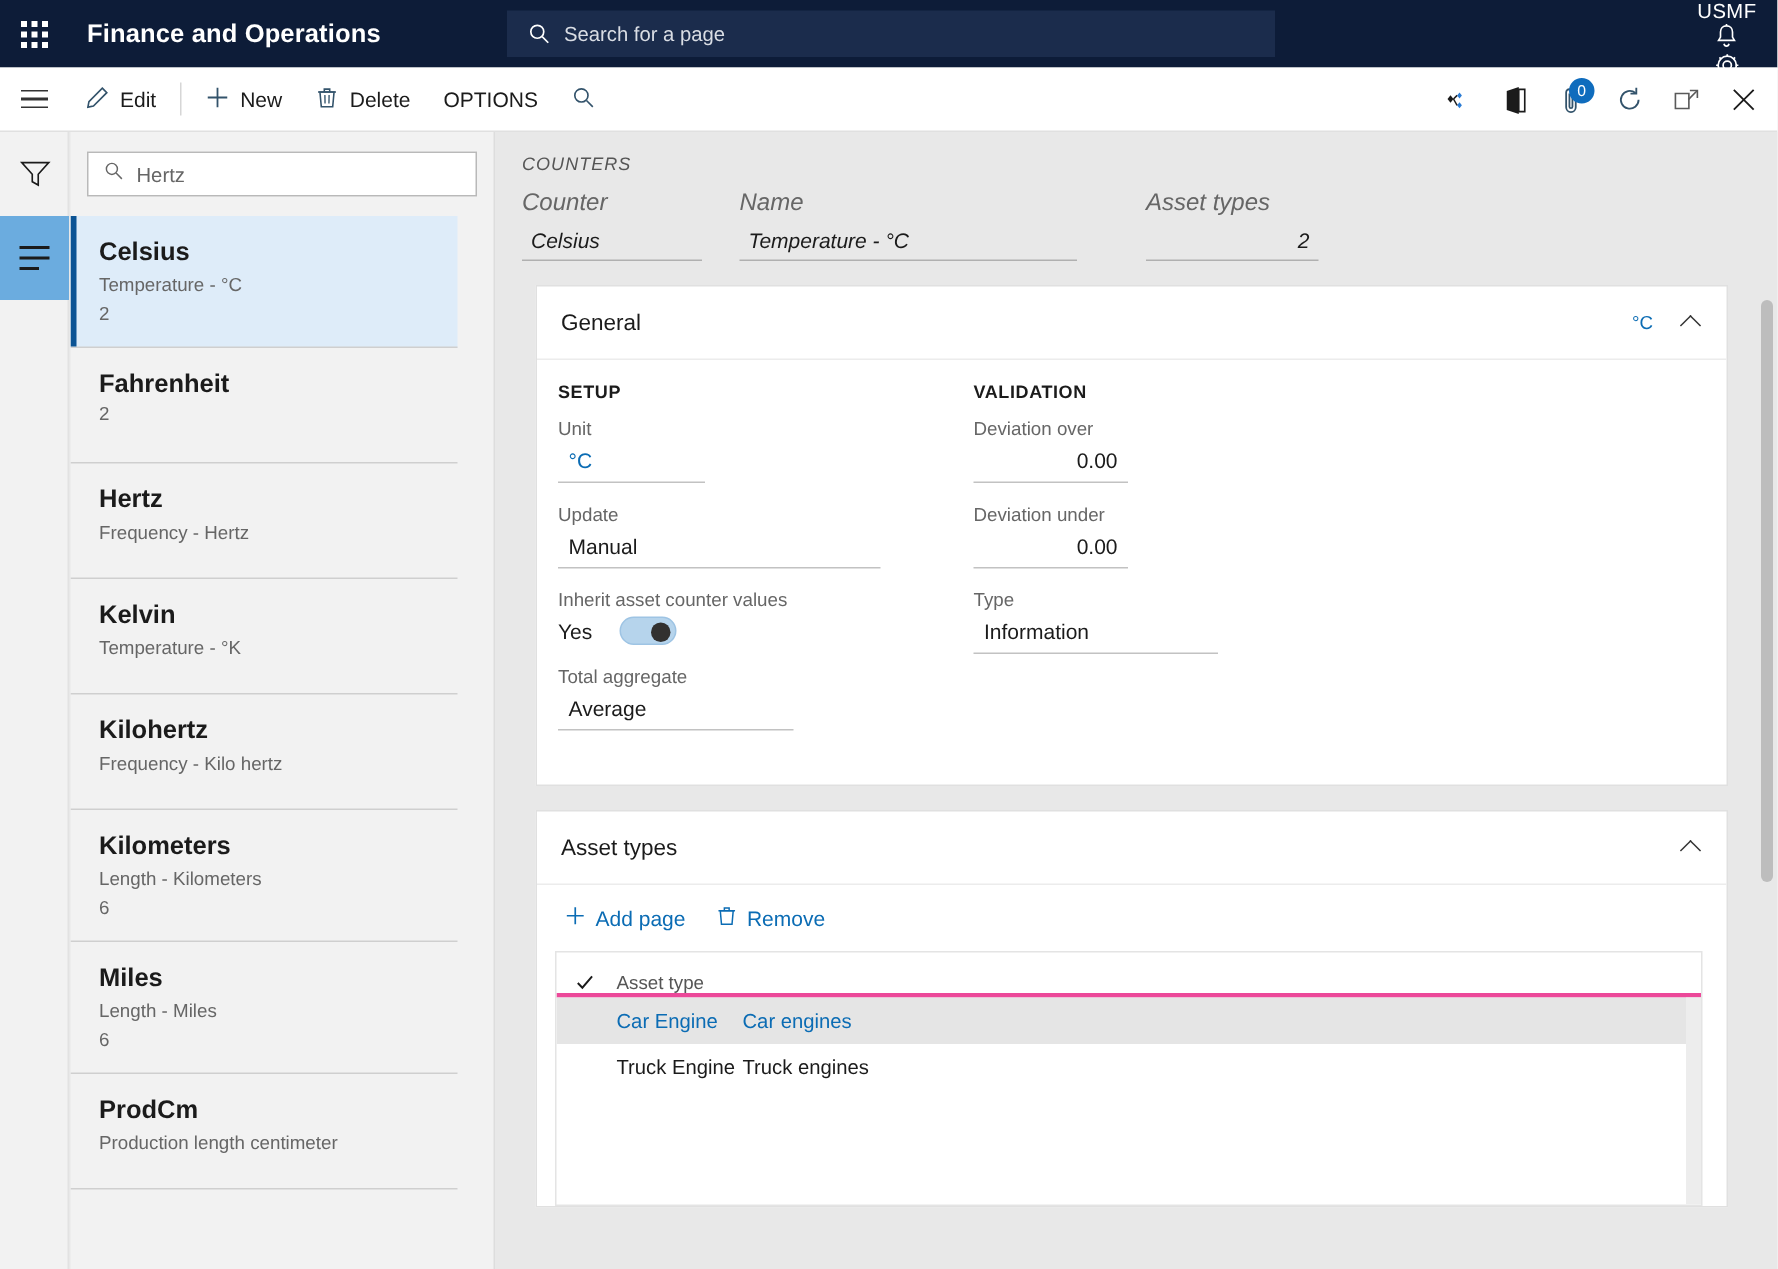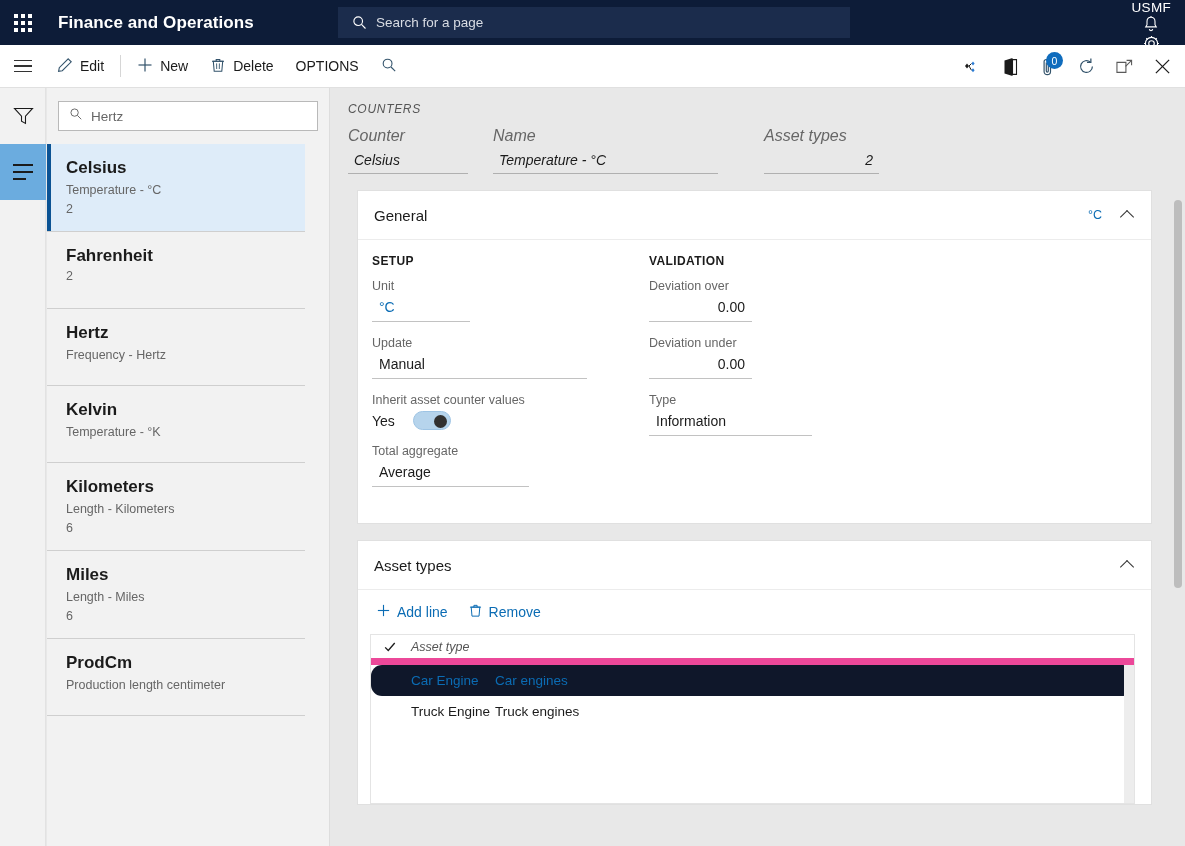--- a/index.html
+++ b/index.html
@@ -251,32 +251,31 @@
     padding: 3px 6px;
   }
   .grid-wrap {
     margin: 0 16px 0 12px;
     border: 1px solid #e4e4e4;
     position: relative;
     height: 170px;
     overflow: hidden;
   }
   .grid-head {
-    display: flex; align-items: center;
-    height: 30px; border-bottom: 7px solid #ec4899;
+    display: flex; align-items: flex-end;
+    height: 30px; border-bottom: 3px solid #ec4899;
     padding-left: 12px;
-    font-style: italic;
   }
   .check-col { width: 28px; display: flex; align-items: center; }
   .gh-label { font-size: 12.5px; color: #555555; }
   .grow {
     display: flex; align-items: center; height: 31px;
     padding-left: 12px; cursor: pointer;
   }
-  .grow.sel { background: #0f172a; border-radius: 11px; }
+  .grow.sel { background: #e5e5e5; }
   .gcell { font-size: 13.5px; color: #1b1b1b; }
   .grow.sel .gcell { color: #0b6cb4; }
   .gcell.c1 { width: 112px; padding-left: 28px; }
   .gcell.c2 { width: 110px; }
   .grid-sb-track {
     position: absolute; right: 0; top: 30px; width: 10px; bottom: 0;
     background: #ededed;
   }
 
   .main-sb-track {
@@ -475,20 +474,25 @@
         <div class="t1">Hertz</div>
         <div class="t2">Frequency - Hertz</div>
         <div class="t3"></div>
       </div>
       <div class="lrow">
         <div class="t1">Kelvin</div>
         <div class="t2">Temperature - °K</div>
         <div class="t3"></div>
       </div>
       <div class="lrow">
+        <div class="t1">Kilohertz</div>
+        <div class="t2">Frequency - Kilo hertz</div>
+        <div class="t3"></div>
+      </div>
+      <div class="lrow">
         <div class="t1">Kilometers</div>
         <div class="t2">Length - Kilometers</div>
         <div class="t3">6</div>
       </div>
       <div class="lrow">
         <div class="t1">Miles</div>
         <div class="t2">Length - Miles</div>
         <div class="t3">6</div>
       </div>
       <div class="lrow">
@@ -588,21 +592,21 @@
       </div>
 
       <div class="grid-toolbar">
         <div class="gbtn">
           <span>
             <svg width="15" height="15" viewBox="0 0 16 16">
                 <line x1="8" y1="2" x2="8" y2="14" stroke="#0b6cb4" stroke-width="1.2"></line>
                 <line x1="2" y1="8" x2="14" y2="8" stroke="#0b6cb4" stroke-width="1.2"></line>
               </svg>
           </span>
-          <span>Add line</span>
+          <span>Add page</span>
         </div>
         <div class="gbtn">
           <span>
             <svg width="15" height="15" viewBox="0 0 16 16">
                 <path d="M3.4 4.4h9.2l-.85 9.6H4.25z" fill="none" stroke="#0b6cb4" stroke-width="1.05"></path>
                 <line x1="2.1" y1="4.4" x2="13.9" y2="4.4" stroke="#0b6cb4" stroke-width="1.05"></line>
                 <path d="M6.3 4.4V2.5h3.4v1.9" fill="none" stroke="#0b6cb4" stroke-width="1.05"></path>
               </svg>
           </span>
           <span>Remove</span>

